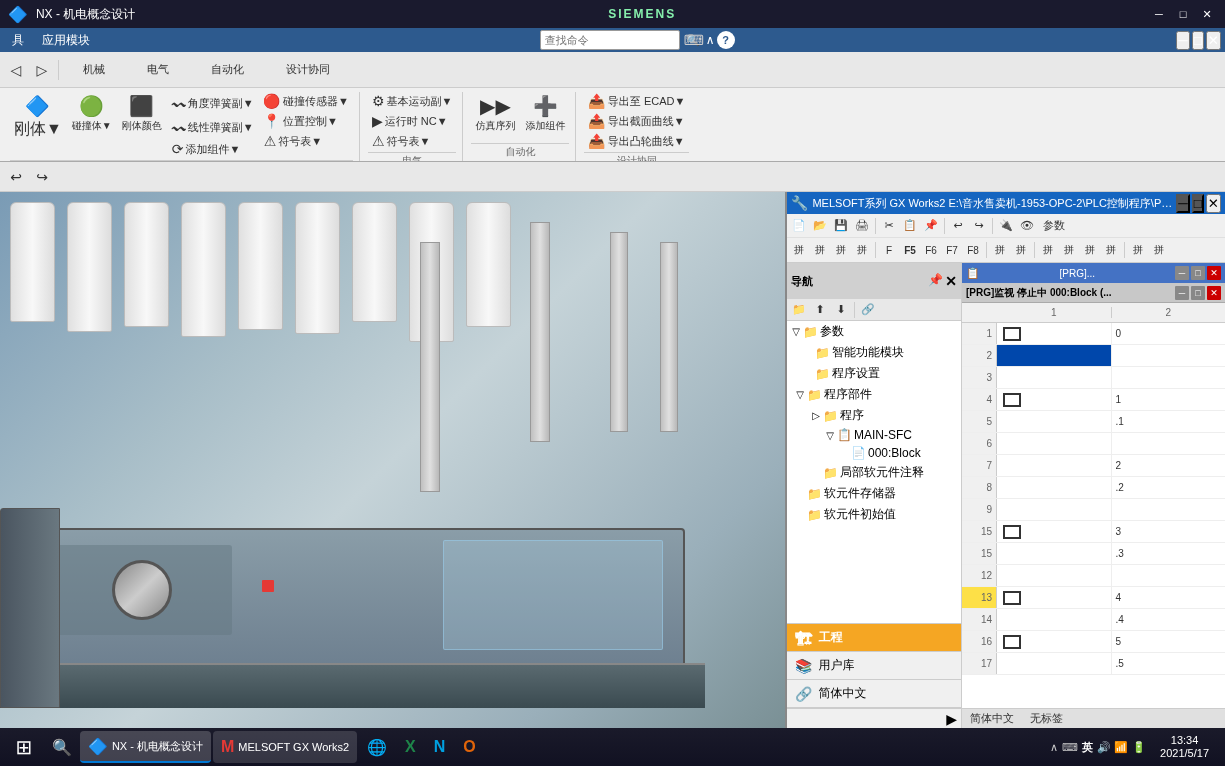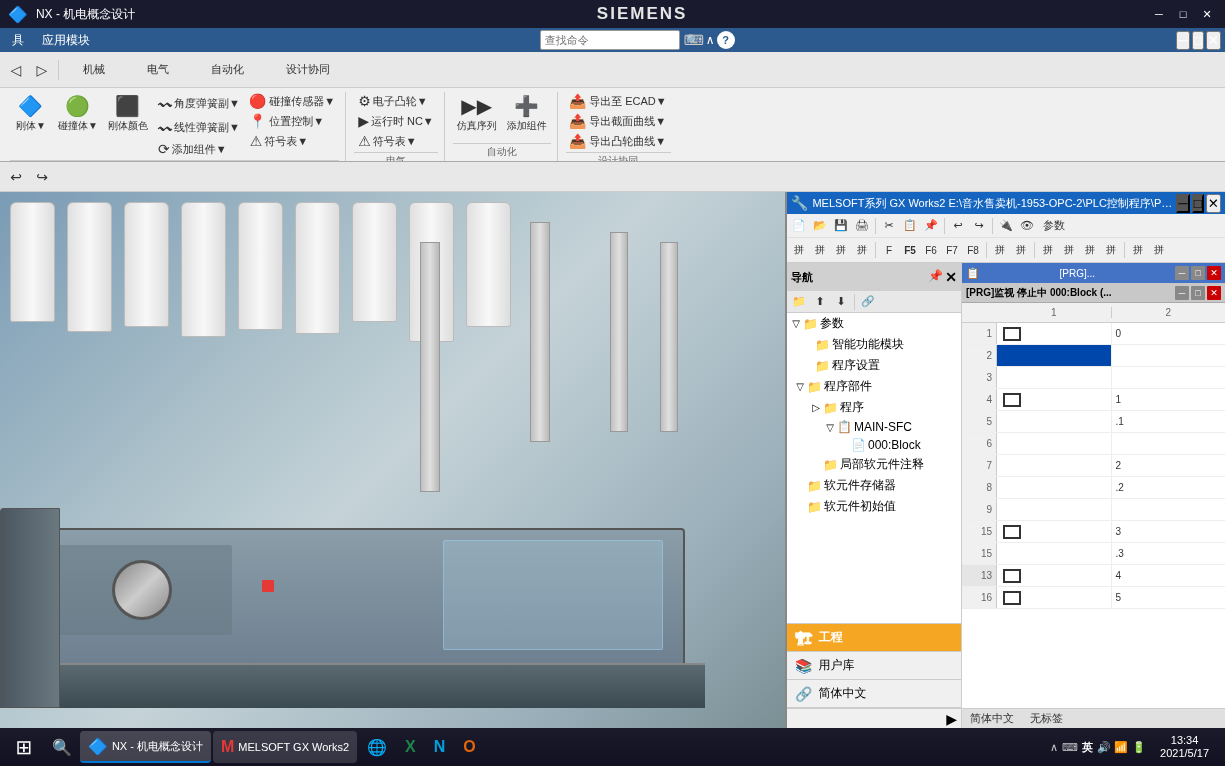--- a/index.html
+++ b/index.html
@@ -10,21 +10,21 @@
       height: 28px;
       background: #1a1a2e;
       display: flex;
       align-items: center;
       justify-content: space-between;
       padding: 0 8px;
       color: #fff;
       font-size: 12px;
     }
     #title-bar .title-left { display: flex; align-items: center; gap: 8px; }
-    #title-bar .siemens-logo { font-size: 17px; font-weight: bold; letter-spacing: 2px; color: #e5e5e5; }
+    #title-bar .siemens-logo { font-size: 12px; font-weight: bold; letter-spacing: 2px; color: #86efac; }
     #title-bar .win-controls { display: flex; gap: 4px; }
     #title-bar .win-btn {
       width: 20px; height: 16px; display: flex; align-items: center; justify-content: center;
       color: #fff; font-size: 11px; cursor: pointer; background: transparent; border: none;
     }
 
     
     #nx-menubar {
       height: 24px;
       background: #2d5a8e;
@@ -240,21 +240,21 @@
     #nav-panel {
       width: 175px;
       background: #f8f8f8;
       border-right: 1px solid #ccc;
       display: flex;
       flex-direction: column;
       overflow: hidden;
     }
 
     #nav-titlebar {
-      height: 28px;
+      height: 36px;
       background: #d0d0d0;
       display: flex;
       align-items: center;
       padding: 0 4px;
       font-size: 11px;
       font-weight: bold;
       justify-content: space-between;
       gap: 44px;
     }
     .nav-close-btn { cursor: pointer; font-size: 14px; }
@@ -479,21 +479,21 @@
       <span style="padding:2px 20px;cursor:pointer;">自动化</span>
       <span style="padding:2px 20px;cursor:pointer;">设计协同</span>
     </div>
   </div>
   <div id="toolbar-ribbon">
 
     <div class="ribbon-section">
       <div class="ribbon-items">
         <div class="ribbon-btn">
           <div class="btn-icon">🔷</div>
-          <div style="font-size:10px;">刚体▼</div>
+          <div style="font-size:16px;">刚体▼</div>
         </div>
         <div class="ribbon-btn">
           <div class="btn-icon">🟢</div>
           <div style="font-size:10px;">碰撞体▼</div>
         </div>
         <div class="ribbon-btn">
           <div class="btn-icon">⬛</div>
           <div style="font-size:10px;">刚体颜色</div>
         </div>
         <div style="display:flex;flex-direction:column;gap:2px;">
@@ -526,21 +526,21 @@
         </div>
       </div>
       <div class="section-label">机械</div>
     </div>
 
     <div class="ribbon-section">
       <div class="ribbon-items">
         <div style="display:flex;flex-direction:column;gap:2px;">
           <div class="ribbon-btn-small">
             <div class="btn-icon-sm">⚙</div>
-            <span>电子凸轮▼</span>
+            <span>基本运动副▼</span>
           </div>
           <div class="ribbon-btn-small">
             <div class="btn-icon-sm">▶</div>
             <span>运行时 NC▼</span>
           </div>
           <div class="ribbon-btn-small">
             <div class="btn-icon-sm">⚠</div>
             <span>符号表▼</span>
           </div>
         </div>
@@ -879,43 +879,62 @@
           </div>
 
           <div style="display:flex; min-height:22px; border-bottom:1px solid #eee;">
             <div style="width:35px; background:#f0f0f0; border-right:1px solid #ccc; padding:2px 4px; font-size:10px; color:#666; display:flex; align-items:center; justify-content:flex-end;">15</div>
             <div style="flex:1; border-right:1px solid #eee; padding:2px 4px; display:flex; align-items:center;"></div>
             <div style="flex:1; padding:2px 4px; display:flex; align-items:center;">
               <span style="font-size:10px;color:#333;">.3</span>
             </div>
           </div>
 
-
-          <div style="display:flex; min-height:22px; border-bottom:1px solid #eee;">
-            <div style="width:35px; background:#e5e5e5; border-right:1px solid #ccc; padding:2px 4px; font-size:10px; color:#666; display:flex; align-items:center; justify-content:flex-end;">13</div>
+          <div style="display:flex; min-height:22px; border-bottom:1px solid #eee;">
+            <div style="width:35px; background:#f0f0f0; border-right:1px solid #ccc; padding:2px 4px; font-size:10px; color:#666; display:flex; align-items:center; justify-content:flex-end;">12</div>
+            <div style="flex:1; border-right:1px solid #eee; display:flex; align-items:center;"></div>
+            <div style="flex:1; display:flex; align-items:center;"></div>
+          </div>
+
+          <div style="display:flex; min-height:22px; border-bottom:1px solid #eee;">
+            <div style="width:35px; background:#fde047; border-right:1px solid #ccc; padding:2px 4px; font-size:10px; color:#666; display:flex; align-items:center; justify-content:flex-end;">13</div>
             <div style="flex:1; border-right:1px solid #eee; padding:2px 4px; display:flex; align-items:center;">
               <div style="width:18px;height:14px;border:2px solid #333;display:inline-flex;align-items:center;justify-content:center;font-size:8px;margin:0 2px;"></div>
             </div>
             <div style="flex:1; padding:2px 4px; display:flex; align-items:center;">
               <span style="font-size:10px;color:#333;">4</span>
             </div>
           </div>
 
+          <div style="display:flex; min-height:22px; border-bottom:1px solid #eee;">
+            <div style="width:35px; background:#f0f0f0; border-right:1px solid #ccc; padding:2px 4px; font-size:10px; color:#666; display:flex; align-items:center; justify-content:flex-end;">14</div>
+            <div style="flex:1; border-right:1px solid #eee; padding:2px 4px; display:flex; align-items:center;"></div>
+            <div style="flex:1; padding:2px 4px; display:flex; align-items:center;">
+              <span style="font-size:10px;color:#333;">.4</span>
+            </div>
+          </div>
 
 
           <div style="display:flex; min-height:22px; border-bottom:1px solid #eee;">
             <div style="width:35px; background:#f0f0f0; border-right:1px solid #ccc; padding:2px 4px; font-size:10px; color:#666; display:flex; align-items:center; justify-content:flex-end;">16</div>
             <div style="flex:1; border-right:1px solid #eee; padding:2px 4px; display:flex; align-items:center;">
               <div style="width:18px;height:14px;border:2px solid #333;display:inline-flex;align-items:center;justify-content:center;font-size:8px;margin:0 2px;"></div>
             </div>
             <div style="flex:1; padding:2px 4px; display:flex; align-items:center;">
               <span style="font-size:10px;color:#333;">5</span>
             </div>
           </div>
 
+          <div style="display:flex; min-height:22px; border-bottom:1px solid #eee;">
+            <div style="width:35px; background:#f0f0f0; border-right:1px solid #ccc; padding:2px 4px; font-size:10px; color:#666; display:flex; align-items:center; justify-content:flex-end;">17</div>
+            <div style="flex:1; border-right:1px solid #eee; padding:2px 4px; display:flex; align-items:center;"></div>
+            <div style="flex:1; padding:2px 4px; display:flex; align-items:center;">
+              <span style="font-size:10px;color:#333;">.5</span>
+            </div>
+          </div>
 
         </div>
 
         <div id="gx-statusbar">
           <span>简体中文</span>
           <span>无标签</span>
         </div>
       </div>
 
     </div>

